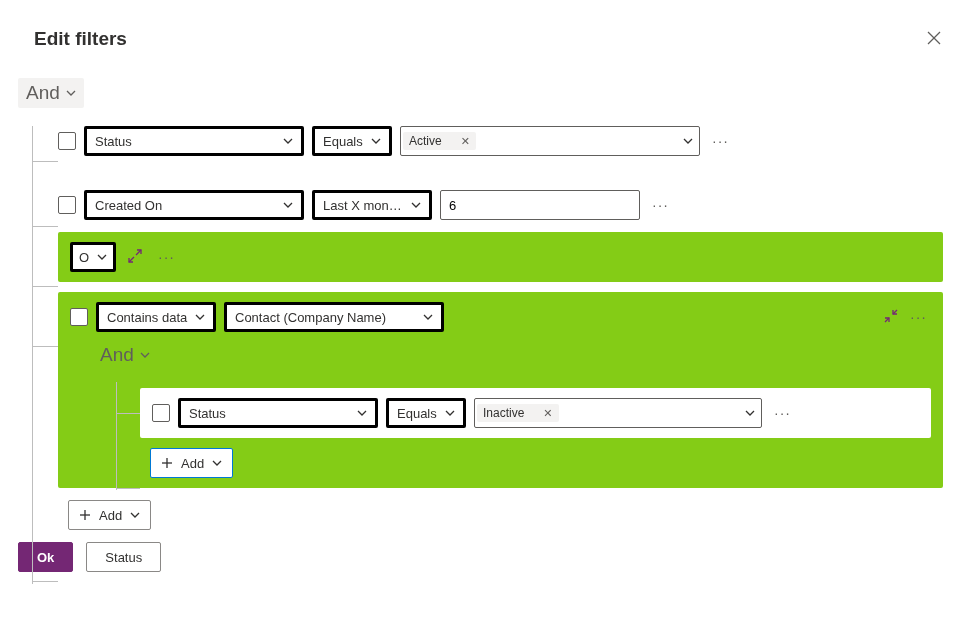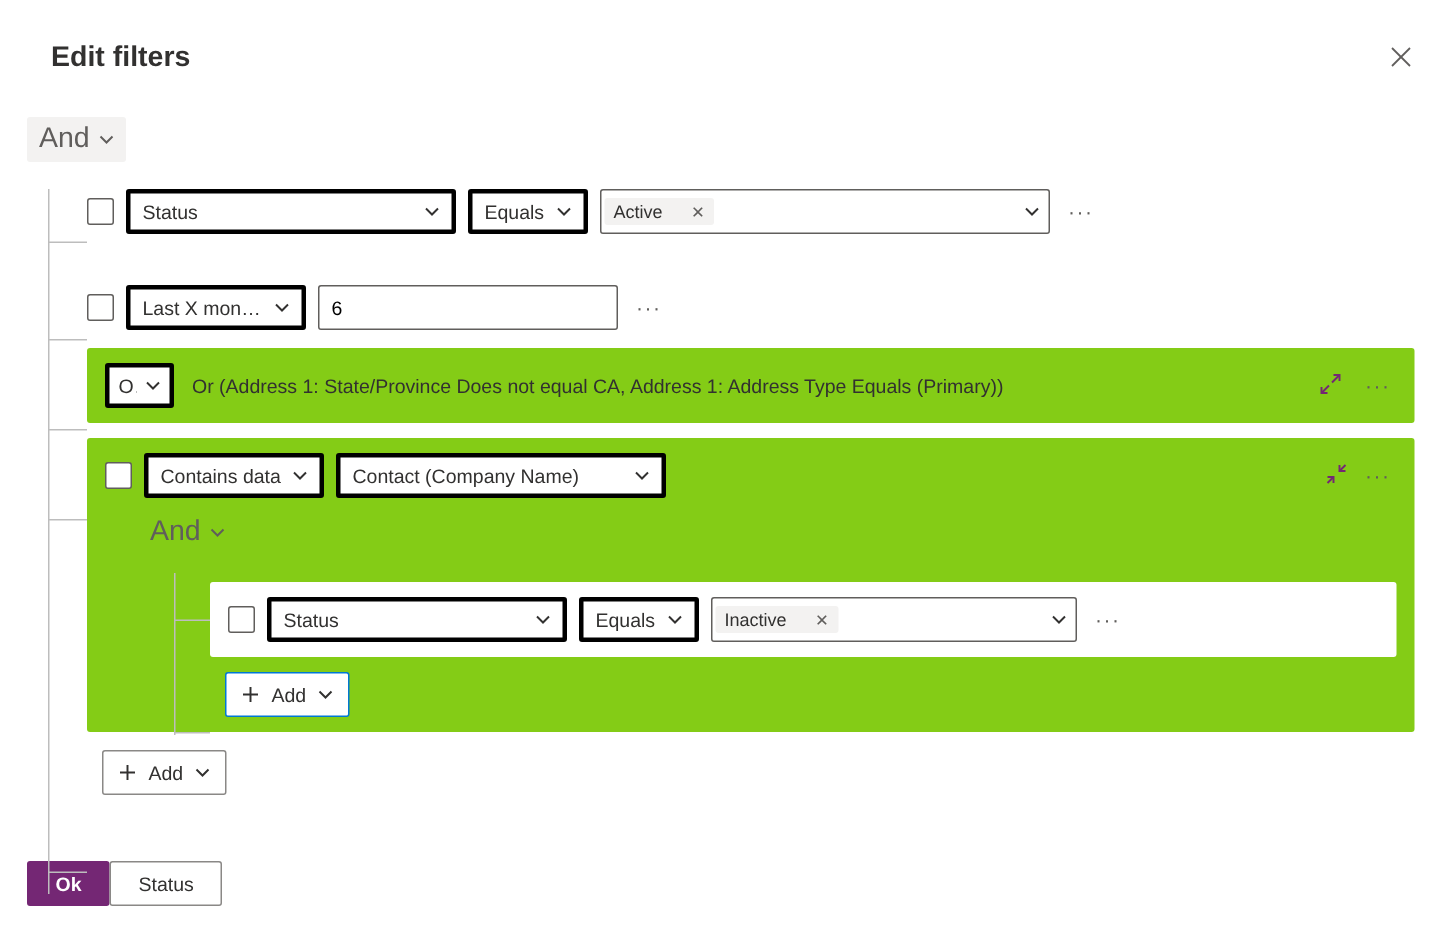--- a/index.html
+++ b/index.html
@@ -192,22 +192,22 @@
     font-size: 13px;
   }
   .add-btn.accent {
     border-color: #0078d4;
     color: #323130;
   }
   .plus-svg { width: 12px; height: 12px; }
   .plus-svg line { stroke: #323130; stroke-width: 1.3; }
   .footer {
     display: flex;
-    gap: 0;
-    margin-top: 44px;
+    gap: 13px;
+    margin-top: 12px;
   }
   .btn {
     height: 30px;
     padding: 0 18px;
     border-radius: 2px;
     font-size: 13px;
     cursor: pointer;
     font-family: inherit;
   }
   .btn-primary {
@@ -219,21 +219,21 @@
   .btn-secondary {
     background: #fff;
     color: #323130;
     border: 1px solid #8a8886;
   }
   .w-field { width: 220px; }
   .w-field-sm { width: 200px; }
   .w-op { width: 80px; }
   .w-op-md { width: 120px; }
   .w-val { width: 300px; flex:1; max-width: 300px; }
-  .w-val-lg { width: 244px; }
+  .w-val-lg { width: 288px; }
   .rel-head {
     display: flex;
     align-items: center;
     gap: 8px;
   }
   .sub-tree {
     margin-left: 40px;
     position: relative;
   }
   .spacer-flex { flex: 1; }
@@ -291,40 +291,45 @@
       <svg class="chev-down" viewBox="0 0 10 10">
           <polyline points="1,3 5,7 9,3"></polyline>
         </svg>
     </div>
     <span class="more">···</span>
   </div>
 
   <div class="connector-horiz" style="left:14px; top:100px; width:26px;"></div>
   <div class="row row-indent" style="margin-top:34px;">
     <div class="checkbox"></div>
+    <div class="select w-field">
+      <span class="label">Created On</span>
+      <svg class="chev-down" viewBox="0 0 10 10">
+          <polyline points="1,3 5,7 9,3"></polyline>
+        </svg>
+    </div>
     <div class="select w-op-md">
       <span class="label">Last X months</span>
       <svg class="chev-down" viewBox="0 0 10 10">
           <polyline points="1,3 5,7 9,3"></polyline>
         </svg>
     </div>
     <input class="textinput" value="6" style="">
     <span class="more">···</span>
   </div>
 
   <div class="connector-horiz" style="left:14px; top:160px; width:26px;"></div>
   <div class="or-block">
     <div class="or-head">
       <div class="select" style="width:46px; padding:5px 6px;">
         <span class="label">Or</span>
         <svg class="chev-down" viewBox="0 0 10 10">
             <polyline points="1,3 5,7 9,3"></polyline>
           </svg>
       </div>
-      <span class="or-summary">Or (Address 1: State/Province Does not equal CA, Address 1: Address Type Equals (Primary))</span>
       <span class="expand-icon">
         <svg viewBox="0 0 14 14">
             <line x1="1" y1="13" x2="6" y2="8" stroke="#742774" stroke-width="1.3"></line>
             <polyline points="1,9 1,13 5,13" fill="none" stroke="#742774" stroke-width="1.3"></polyline>
             <line x1="13" y1="1" x2="8" y2="6" stroke="#742774" stroke-width="1.3"></line>
             <polyline points="9,1 13,1 13,5" fill="none" stroke="#742774" stroke-width="1.3"></polyline>
           </svg>
       </span>
       <span class="more">···</span>
     </div>

